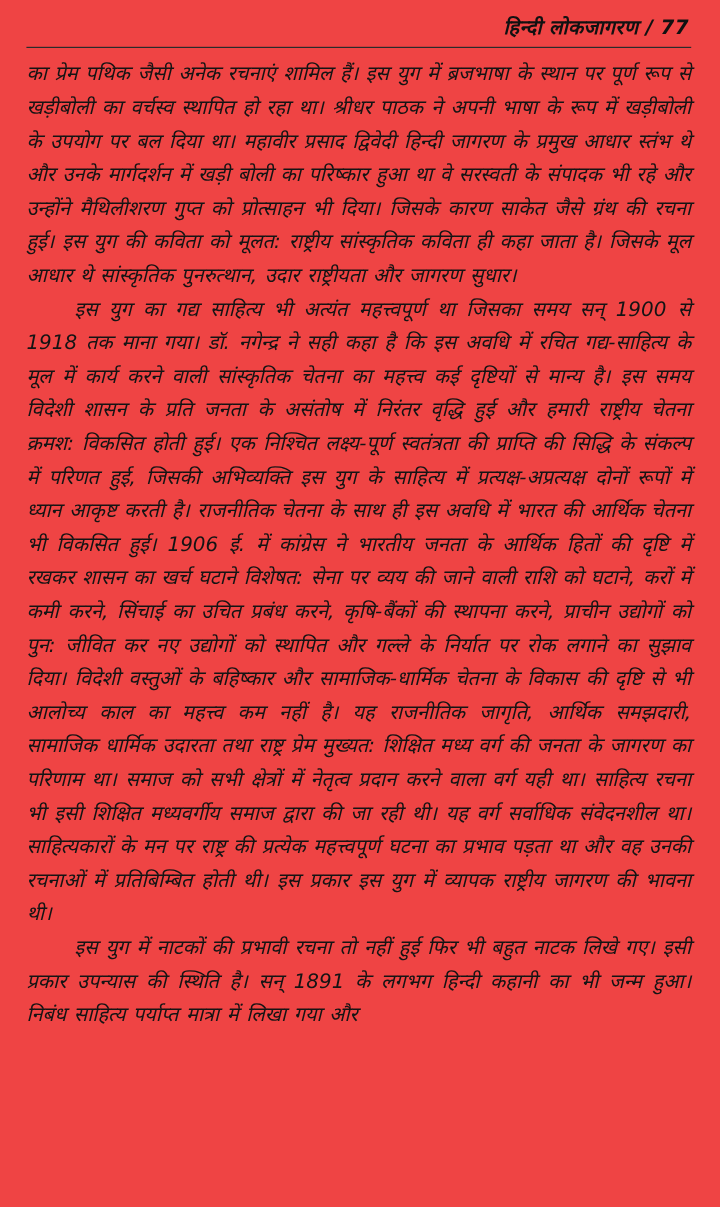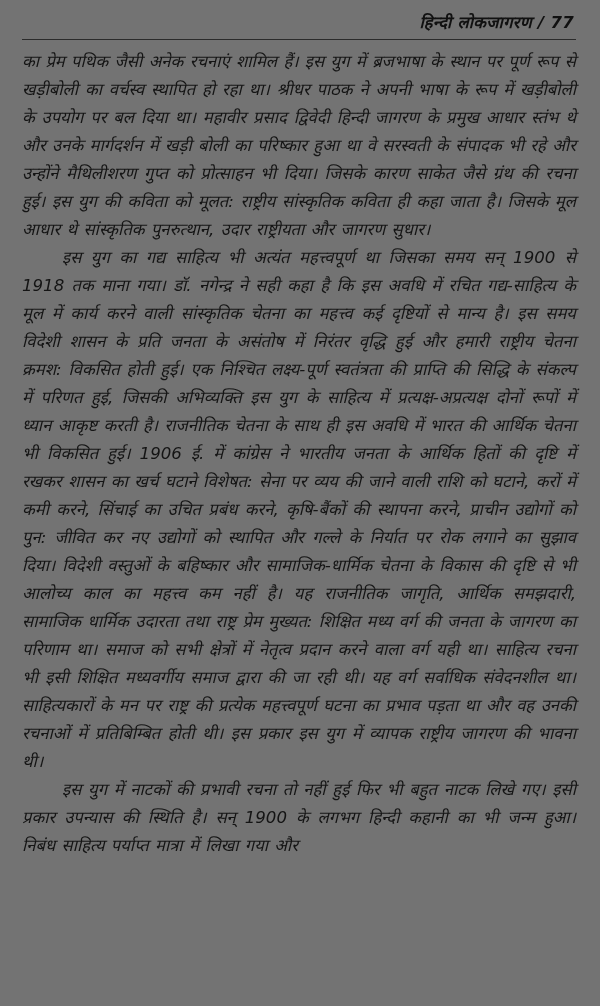--- a/index.html
+++ b/index.html
@@ -12,21 +12,21 @@
     background: #fbfaf6;
     color: #171717;
     font-family: "DejaVu Sans", sans-serif;
     overflow: hidden;
   }
   .page {
     box-sizing: border-box;
     width: 600px;
     height: 1006px;
     padding: 8px 24px 10px 22px;
-    background: #737373;
+    background: #ef4444;
   }
   .page-header {
     text-align: right;
     font-size: 16.5px;
     font-style: italic;
     font-weight: bold;
     letter-spacing: 0.3px;
     padding: 2px 2px 6px 2px;
     color: #111;
   }
@@ -52,15 +52,15 @@
 <body>
 
 <div class="page">
   <div class="page-header">
     <span>हिन्दी लोकजागरण / 77</span>
   </div>
   <hr class="header-rule">
   <div class="page-body">
       <p class="para">का प्रेम पथिक जैसी अनेक रचनाएं शामिल हैं। इस युग में ब्रजभाषा के स्थान पर पूर्ण रूप से खड़ीबोली का वर्चस्व स्थापित हो रहा था। श्रीधर पाठक ने अपनी भाषा के रूप में खड़ीबोली के उपयोग पर बल दिया था। महावीर प्रसाद द्विवेदी हिन्दी जागरण के प्रमुख आधार स्तंभ थे और उनके मार्गदर्शन में खड़ी बोली का परिष्कार हुआ था वे सरस्वती के संपादक भी रहे और उन्होंने मैथिलीशरण गुप्त को प्रोत्साहन भी दिया। जिसके कारण साकेत जैसे ग्रंथ की रचना हुई। इस युग की कविता को मूलत: राष्ट्रीय सांस्कृतिक कविता ही कहा जाता है। जिसके मूल आधार थे सांस्कृतिक पुनरुत्थान, उदार राष्ट्रीयता और जागरण सुधार।</p>
       <p class="para indent">इस युग का गद्य साहित्य भी अत्यंत महत्त्वपूर्ण था जिसका समय सन् 1900 से 1918 तक माना गया। डॉ. नगेन्द्र ने सही कहा है कि इस अवधि में रचित गद्य-साहित्य के मूल में कार्य करने वाली सांस्कृतिक चेतना का महत्त्व कई दृष्टियों से मान्य है। इस समय विदेशी शासन के प्रति जनता के असंतोष में निरंतर वृद्धि हुई और हमारी राष्ट्रीय चेतना क्रमश: विकसित होती हुई। एक निश्चित लक्ष्य-पूर्ण स्वतंत्रता की प्राप्ति की सिद्धि के संकल्प में परिणत हुई, जिसकी अभिव्यक्ति इस युग के साहित्य में प्रत्यक्ष-अप्रत्यक्ष दोनों रूपों में ध्यान आकृष्ट करती है। राजनीतिक चेतना के साथ ही इस अवधि में भारत की आर्थिक चेतना भी विकसित हुई। 1906 ई. में कांग्रेस ने भारतीय जनता के आर्थिक हितों की दृष्टि में रखकर शासन का खर्च घटाने विशेषत: सेना पर व्यय की जाने वाली राशि को घटाने, करों में कमी करने, सिंचाई का उचित प्रबंध करने, कृषि-बैंकों की स्थापना करने, प्राचीन उद्योगों को पुन: जीवित कर नए उद्योगों को स्थापित और गल्ले के निर्यात पर रोक लगाने का सुझाव दिया। विदेशी वस्तुओं के बहिष्कार और सामाजिक-धार्मिक चेतना के विकास की दृष्टि से भी आलोच्य काल का महत्त्व कम नहीं है। यह राजनीतिक जागृति, आर्थिक समझदारी, सामाजिक धार्मिक उदारता तथा राष्ट्र प्रेम मुख्यत: शिक्षित मध्य वर्ग की जनता के जागरण का परिणाम था। समाज को सभी क्षेत्रों में नेतृत्व प्रदान करने वाला वर्ग यही था। साहित्य रचना भी इसी शिक्षित मध्यवर्गीय समाज द्वारा की जा रही थी। यह वर्ग सर्वाधिक संवेदनशील था। साहित्यकारों के मन पर राष्ट्र की प्रत्येक महत्त्वपूर्ण घटना का प्रभाव पड़ता था और वह उनकी रचनाओं में प्रतिबिम्बित होती थी। इस प्रकार इस युग में व्यापक राष्ट्रीय जागरण की भावना थी।</p>
-      <p class="para indent">इस युग में नाटकों की प्रभावी रचना तो नहीं हुई फिर भी बहुत नाटक लिखे गए। इसी प्रकार उपन्यास की स्थिति है। सन् 1900 के लगभग हिन्दी कहानी का भी जन्म हुआ। निबंध साहित्य पर्याप्त मात्रा में लिखा गया और</p>
+      <p class="para indent">इस युग में नाटकों की प्रभावी रचना तो नहीं हुई फिर भी बहुत नाटक लिखे गए। इसी प्रकार उपन्यास की स्थिति है। सन् 1891 के लगभग हिन्दी कहानी का भी जन्म हुआ। निबंध साहित्य पर्याप्त मात्रा में लिखा गया और</p>
     </div>
 </div>
 
 </body></html>

